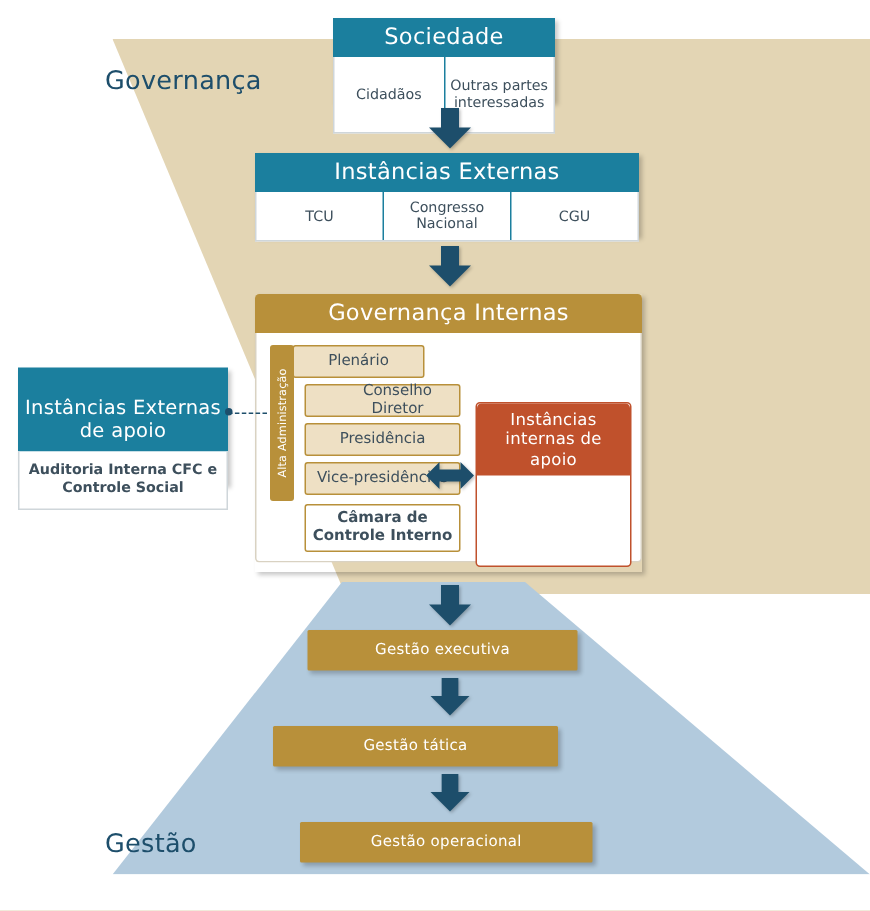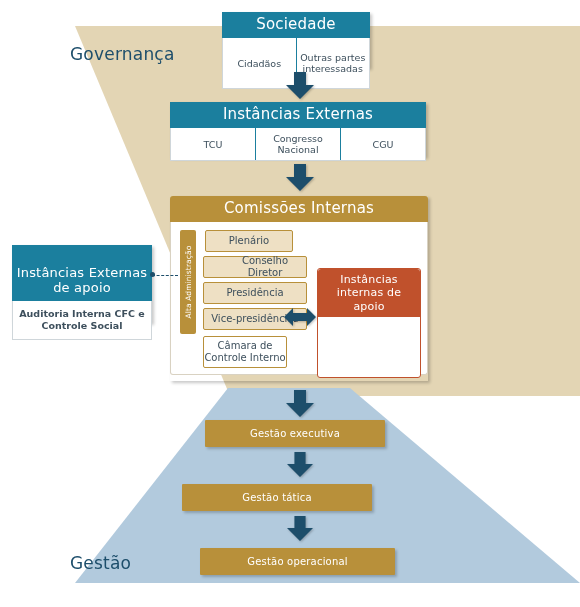--- a/index.html
+++ b/index.html
@@ -174,36 +174,36 @@
       <div>Congresso Nacional</div>
       <div>CGU</div>
     </div>
   </div>
 
   <svg class="arrow-down" style="left:285px;top:164px;" width="30" height="28" viewBox="0 0 30 28">
     <polygon points="9,0 21,0 21,13 29,13 15,27 1,13 9,13" fill="#1d4e6b"></polygon>
   </svg>
 
   <div class="box shadow" id="inst-int">
-    <div class="hdr gold">Comissões Internas</div>
+    <div class="hdr gold">Governança Internas</div>
     <div class="panel">
 
       <div id="alta-bar">
         <span>Alta Administração</span>
       </div>
 
-      <div class="inner-box beige" style="left:34px;top:8px;width:88px;height:22px;">Plenário</div>
+      <div class="inner-box beige" style="left:24px;top:8px;width:88px;height:22px;">Plenário</div>
 
       <div class="inner-box beige" style="left:32px;top:34px;width:104px;height:22px;padding-left:20px;">Conselho Diretor</div>
 
       <div class="inner-box beige" style="left:32px;top:60px;width:104px;height:22px;">Presidência</div>
 
       <div class="inner-box beige" style="left:32px;top:86px;width:104px;height:22px;">Vice-presidências</div>
 
-      <div class="inner-box white" style="left:32px;top:114px;width:84px;height:32px;">Câmara de Controle Interno</div>
+      <div class="inner-box white" style="left:32px;top:114px;width:104px;height:32px;font-weight:bold;">Câmara de Controle Interno</div>
 
       <svg class="arrow-both" style="left:113px;top:84px;" width="32" height="22" viewBox="0 0 32 22">
         <polygon points="0,11 9,2 9,7 23,7 23,2 32,11 23,20 23,15 9,15 9,20" fill="#1d4e6b"></polygon>
       </svg>
 
       <div id="apoio">
         <div class="hdr rust">Instâncias internas de apoio</div>
       </div>
 
     </div>

